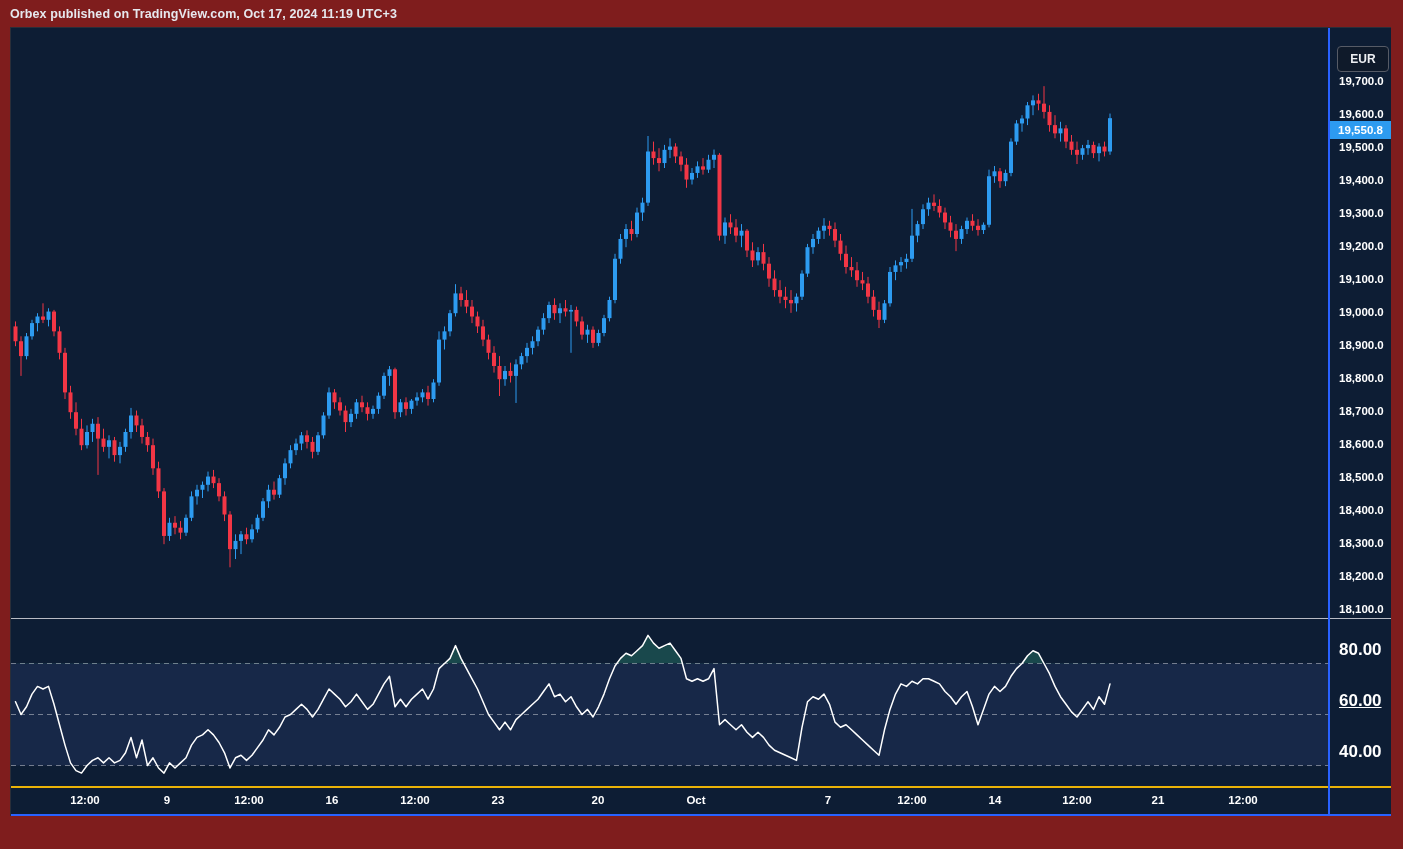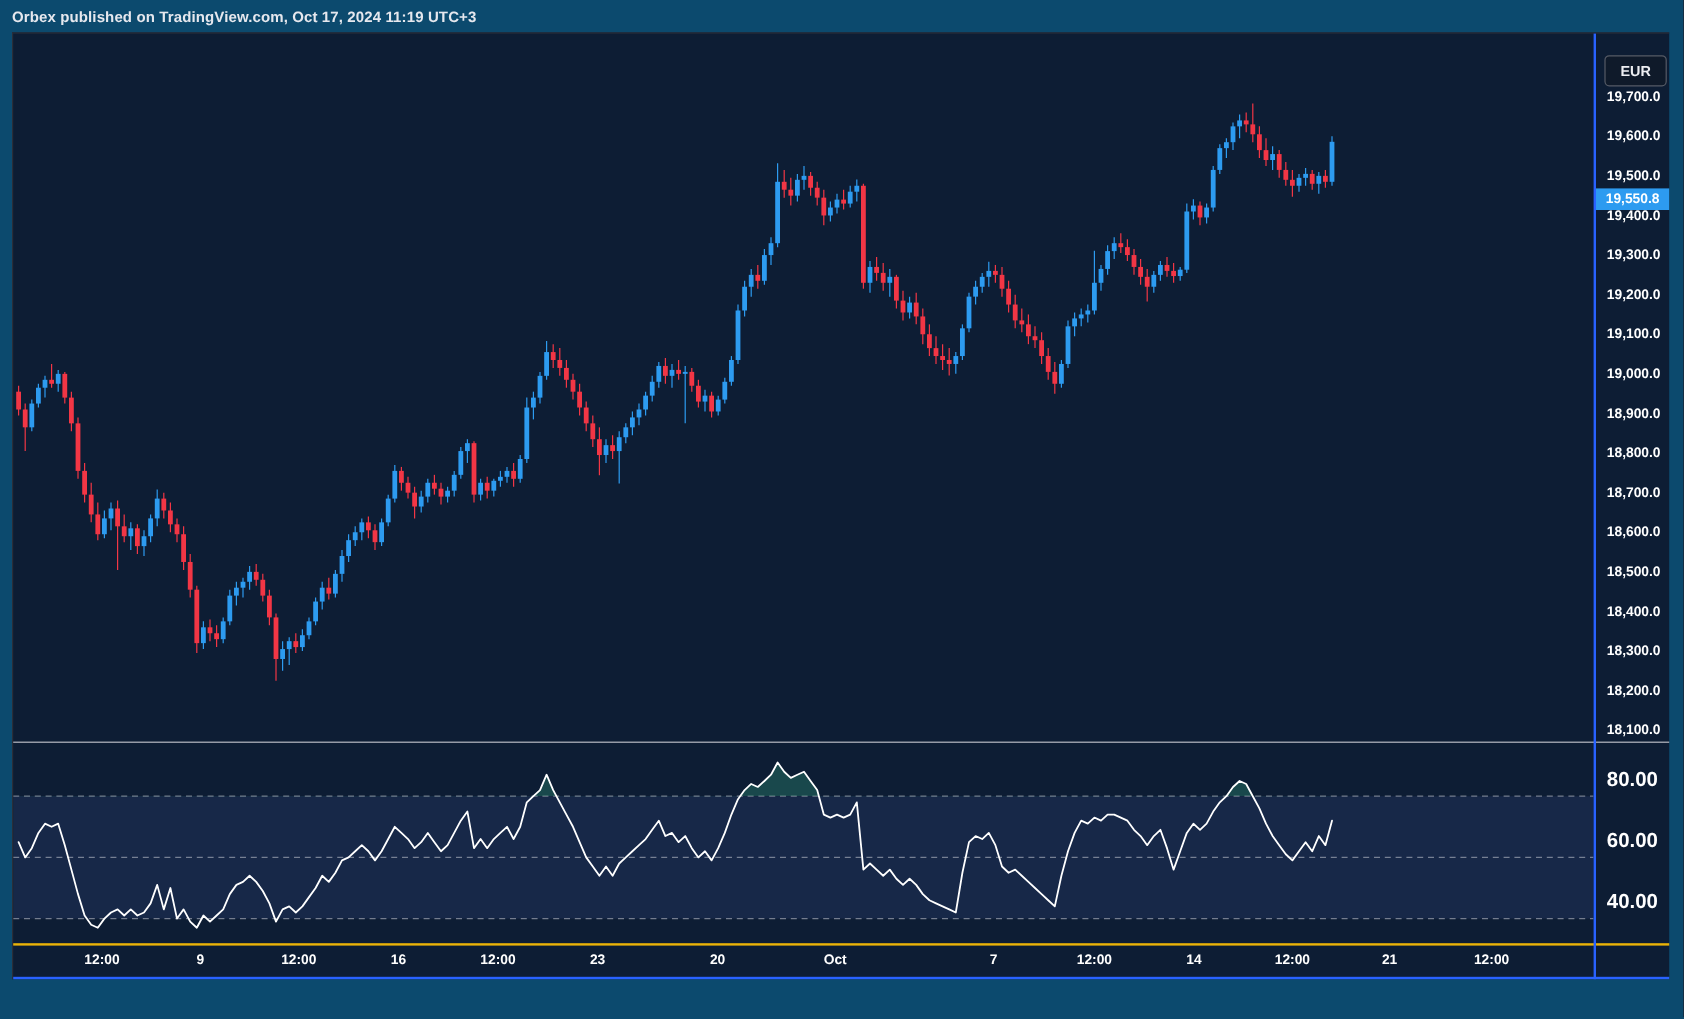--- a/index.html
+++ b/index.html
@@ -1,16 +1,16 @@
 <!DOCTYPE html>
 <html><head>
 <meta charset="utf-8">
 <style>
   html,body{margin:0;padding:0;background:#1e222d;font-family:"Liberation Sans",sans-serif;}
-  #stage{position:relative;width:1403px;height:849px;background:#0c4a6e;overflow:hidden;}
+  #stage{position:relative;width:1403px;height:849px;background:#7f1d1d;overflow:hidden;}
   #topbar{position:absolute;left:0;top:0;width:100%;height:27px;display:flex;align-items:center;}
   #topbar .txt{margin-left:10px;color:#e6e8ee;font-size:12.5px;font-weight:700;letter-spacing:.1px;}
   #widget{position:absolute;left:10px;top:27px;width:1380px;height:788px;background:#0d1d34;border-top:1px solid #2a2e39;border-left:1px solid #2a2e39;box-sizing:content-box;}
   #pricePane{position:absolute;left:0;top:0;width:1317px;height:590px;}
   #paneSep{position:absolute;left:0;top:590px;width:1380px;height:1px;background:#b8bbc4;}
   #rsiPane{position:absolute;left:0;top:591px;width:1317px;height:167px;}
   #timeAxis{position:absolute;left:0;top:758px;width:1380px;height:30px;box-sizing:border-box;border-top:2px solid #eab308;border-bottom:2px solid #2962ff;}
   .tlabel{position:absolute;top:6px;transform:translateX(-50%);color:#fff;font-size:11.5px;font-weight:700;white-space:nowrap;}
   #vline{position:absolute;left:1317px;top:0;width:2px;height:788px;background:#2962ff;}
   #axisCol{position:absolute;left:1319px;top:12px;width:61px;height:788px;padding-left:34px;}
@@ -461,38 +461,38 @@
         <div class="tlabel" style="left: 817px;">7</div>
         <div class="tlabel" style="left: 901px;">12:00</div>
         <div class="tlabel" style="left: 984px;">14</div>
         <div class="tlabel" style="left: 1066px;">12:00</div>
         <div class="tlabel" style="left: 1147px;">21</div>
         <div class="tlabel" style="left: 1232px;">12:00</div>
       </div>
     <div id="vline"></div>
     <div id="axisCol">
       <div id="curBtn">EUR</div>
-      <div id="lastTag" style="top: 81px; margin-top: 36px;">19,550.8</div>
+      <div id="lastTag" style="top: 81px;">19,550.8</div>
     <div class="plabel" style="top: 41px;">19,700.0</div>
         <div class="plabel" style="top: 74px;">19,600.0</div>
         <div class="plabel" style="top: 107px;">19,500.0</div>
         <div class="plabel" style="top: 140px;">19,400.0</div>
         <div class="plabel" style="top: 173px;">19,300.0</div>
         <div class="plabel" style="top: 206px;">19,200.0</div>
         <div class="plabel" style="top: 239px;">19,100.0</div>
         <div class="plabel" style="top: 272px; text-align: center;">19,000.0</div>
         <div class="plabel" style="top: 305px;">18,900.0</div>
         <div class="plabel" style="top: 338px;">18,800.0</div>
         <div class="plabel" style="top: 371px;">18,700.0</div>
         <div class="plabel" style="top: 404px;">18,600.0</div>
         <div class="plabel" style="top: 437px;">18,500.0</div>
         <div class="plabel" style="top: 470px;">18,400.0</div>
         <div class="plabel" style="top: 503px;">18,300.0</div>
         <div class="plabel" style="top: 536px;">18,200.0</div>
         <div class="plabel" style="top: 569px;">18,100.0</div>
         <div class="rlabel" style="top: 610px;">80.00</div>
-        <div class="rlabel" style="top: 661px;">60.00</div>
+        <div class="rlabel" style="top: 661px; text-decoration: underline;">60.00</div>
         <div class="rlabel" style="top: 712px;">40.00</div>
       </div>
   </div>
 
 
 </div>
 
 </body></html>

